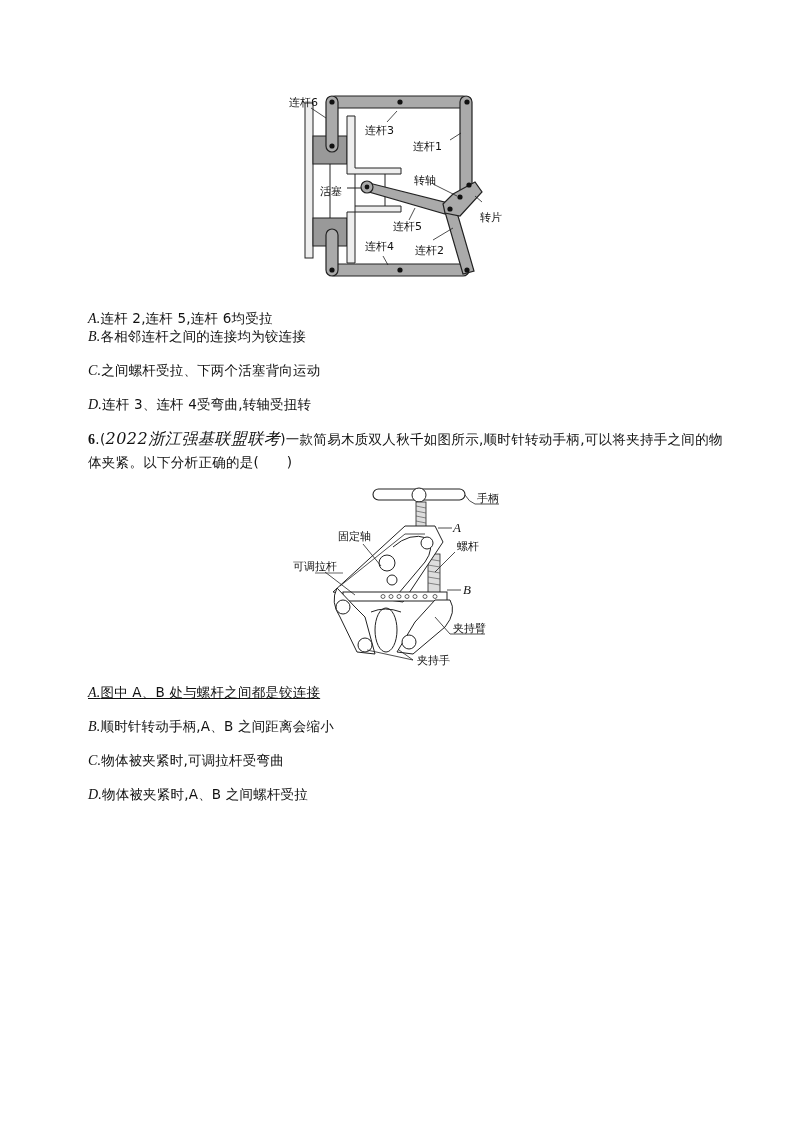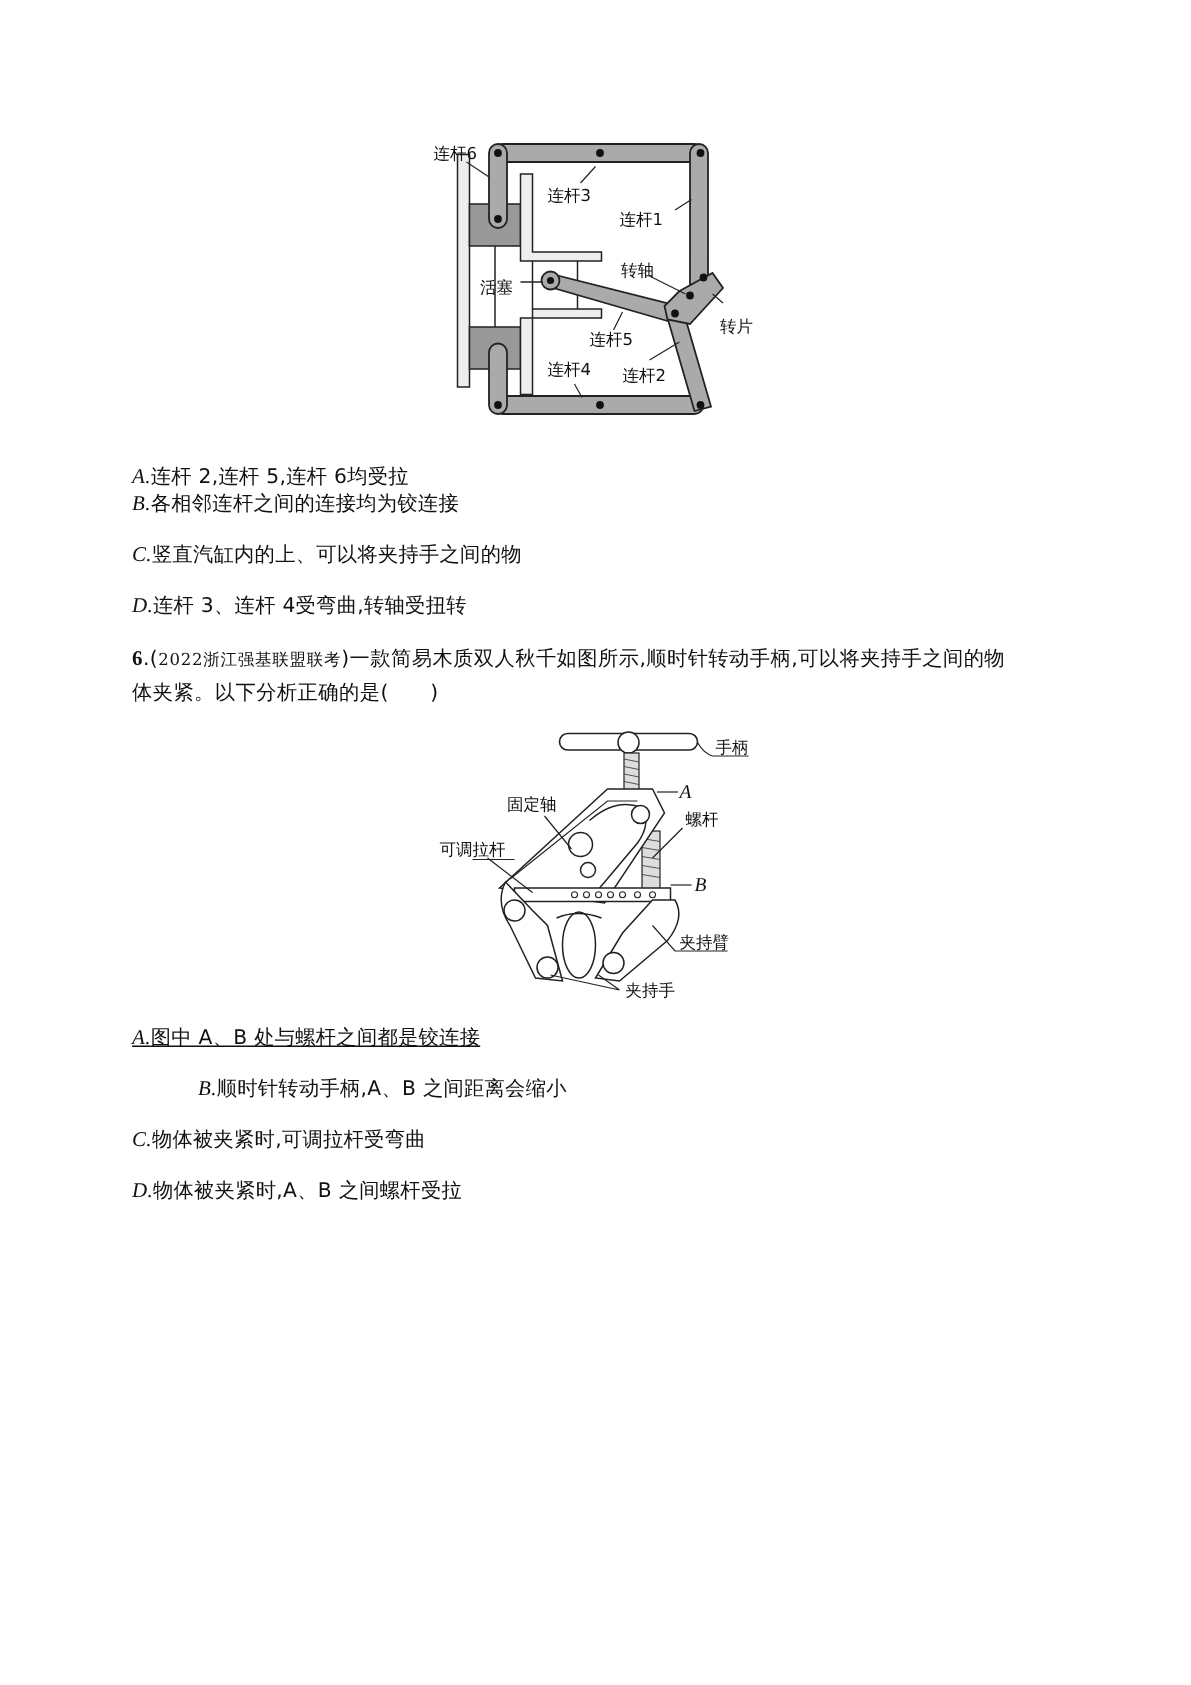--- a/index.html
+++ b/index.html
@@ -5,21 +5,21 @@
     html, body { margin: 0; padding: 0; background: #ffffff; }
     body { width: 794px; height: 1123px; position: relative; overflow: hidden;
            font-family: "DejaVu Sans", "Liberation Sans", sans-serif; color: #111; }
     .page { position: absolute; left: 0; top: 0; width: 654px; height: 1123px; }
     .figure { position: absolute; }
     .figure svg { display: block; }
     .opt { position: absolute; left: 88px; font-size: 13.5px; line-height: 18px; white-space: nowrap; letter-spacing: 0.2px; }
     .opt .letter { font-family: "Liberation Serif", serif; font-style: italic; font-size: 14px; }
     .q { position: absolute; left: 88px; width: 640px; font-size: 13.5px; line-height: 22px; letter-spacing: 0.3px; }
     .q .num { font-family: "Liberation Serif", serif; font-weight: bold; font-size: 14px; }
-    .q .src { font-family: "DejaVu Serif", "Liberation Serif", serif; font-size: 11px; letter-spacing: 0.5px; }
+    .q .src { font-family: "DejaVu Serif", "Liberation Serif", serif; font-size: 16px; letter-spacing: 0.5px; font-style: italic; }
     .lbl { font-family: "DejaVu Sans", sans-serif; font-size: 11px; fill: #111; }
     .lblit { font-family: "Liberation Serif", serif; font-style: italic; font-size: 13px; fill: #111; }
   </style>
 </head>
 <body>
 
 <div class="page">
 
   <div class="figure" style="left:285px; top:88px;">
     <svg width="230" height="192" viewBox="0 0 230 192">
@@ -90,21 +90,21 @@
     </svg>
   </div>
 
   <div class="opt" style="top:293px;margin-top:16px;">
     <span class="letter">A.</span><span>连杆 2,连杆 5,连杆 6均受拉</span>
   </div>
   <div class="opt" style="top:327px;">
     <span class="letter">B.</span><span>各相邻连杆之间的连接均为铰连接</span>
   </div>
   <div class="opt" style="top:361px;">
-    <span class="letter">C.</span><span>竖直汽缸内的上、可以将夹持手之间的物</span>
+    <span class="letter">C.</span><span>之间螺杆受拉、下两个活塞背向运动</span>
   </div>
   <div class="opt" style="top:395px;">
     <span class="letter">D.</span><span>连杆 3、连杆 4受弯曲,转轴受扭转</span>
   </div>
 
   <div class="q" style="top:428px;">
     <span class="num">6</span><span>.(</span><span class="src">2022浙江强基联盟联考</span><span>)一款简易木质双人秋千如图所示,顺时针转动手柄,可以将夹持手之间的物</span><br>
     <span>体夹紧。以下分析正确的是(　　)</span>
   </div>
 
@@ -176,21 +176,21 @@
       <text class="lbl" x="8" y="88">可调拉杆</text>
       <text class="lblit" x="178" y="112">B</text>
       <text class="lbl" x="168" y="150">夹持臂</text>
       <text class="lbl" x="132" y="182">夹持手</text>
     </svg>
   </div>
 
   <div class="opt" style="top:683px;text-decoration:underline;">
     <span class="letter">A.</span><span>图中 A、B 处与螺杆之间都是铰连接</span>
   </div>
-  <div class="opt" style="top:717px;margin-left:44px;">
+  <div class="opt" style="top:717px;">
     <span class="letter">B.</span><span>顺时针转动手柄,A、B 之间距离会缩小</span>
   </div>
   <div class="opt" style="top:751px;">
     <span class="letter">C.</span><span>物体被夹紧时,可调拉杆受弯曲</span>
   </div>
   <div class="opt" style="top:785px;">
     <span class="letter">D.</span><span>物体被夹紧时,A、B 之间螺杆受拉</span>
   </div>
 
 

